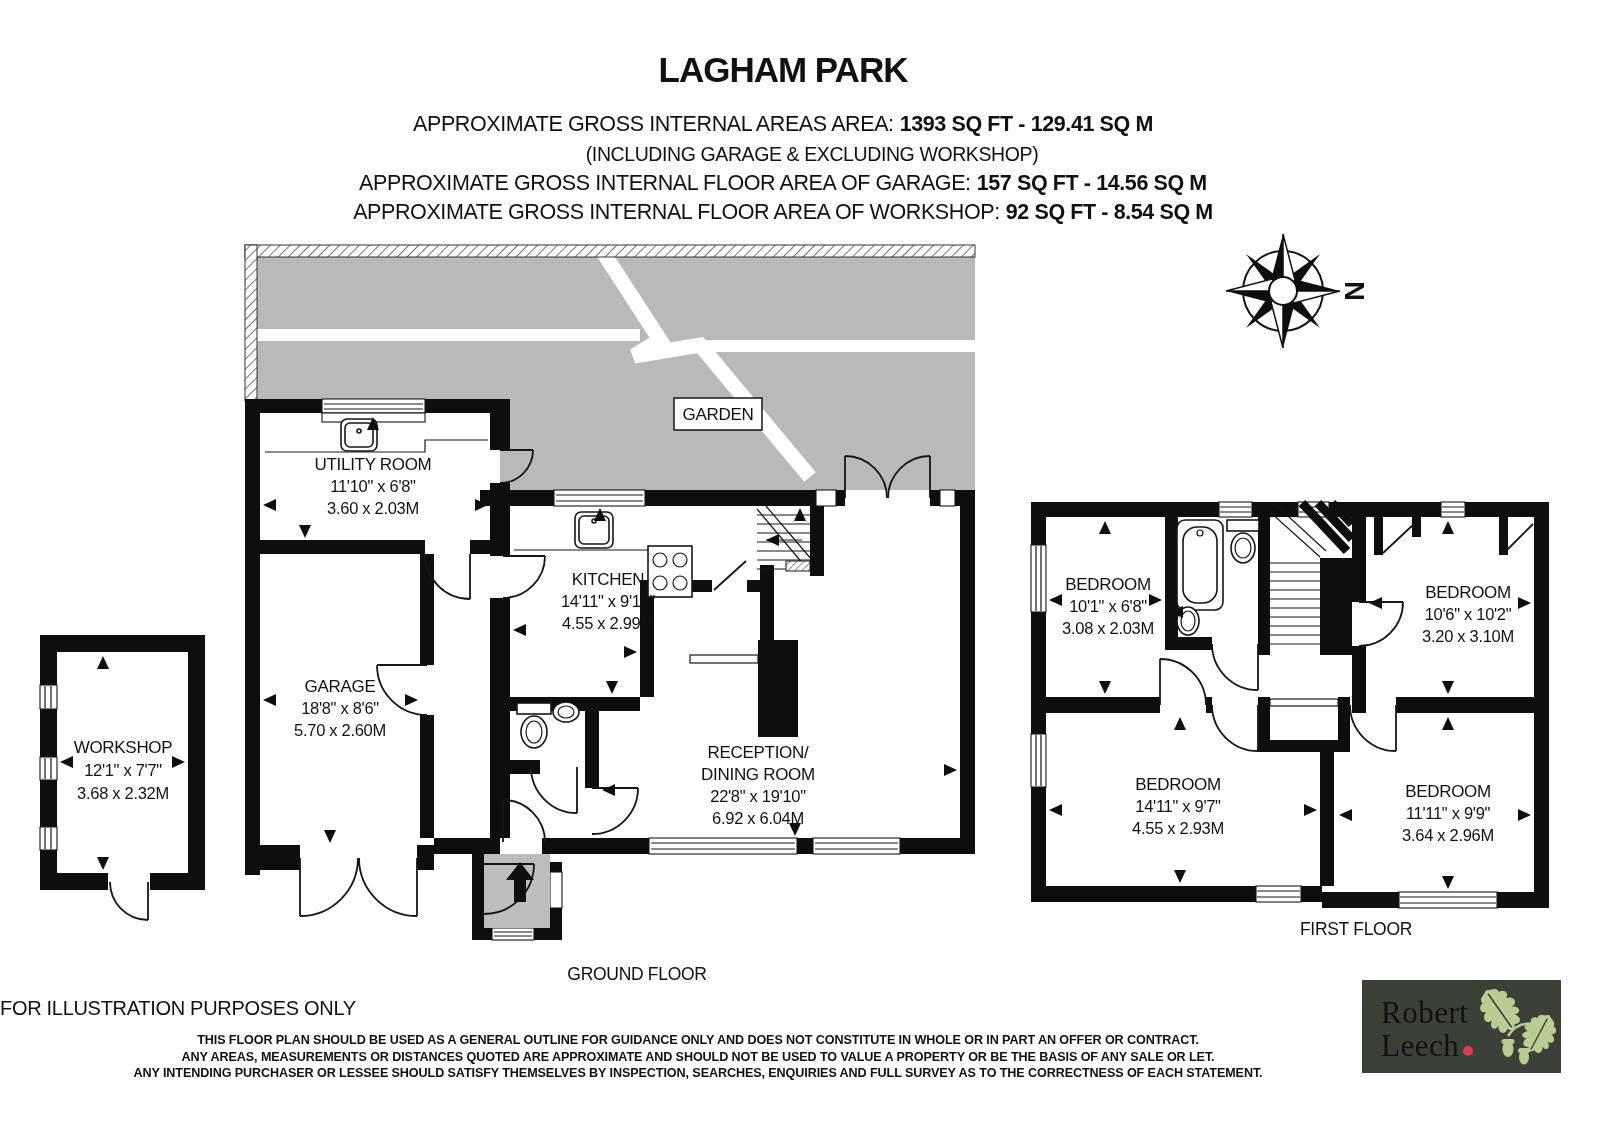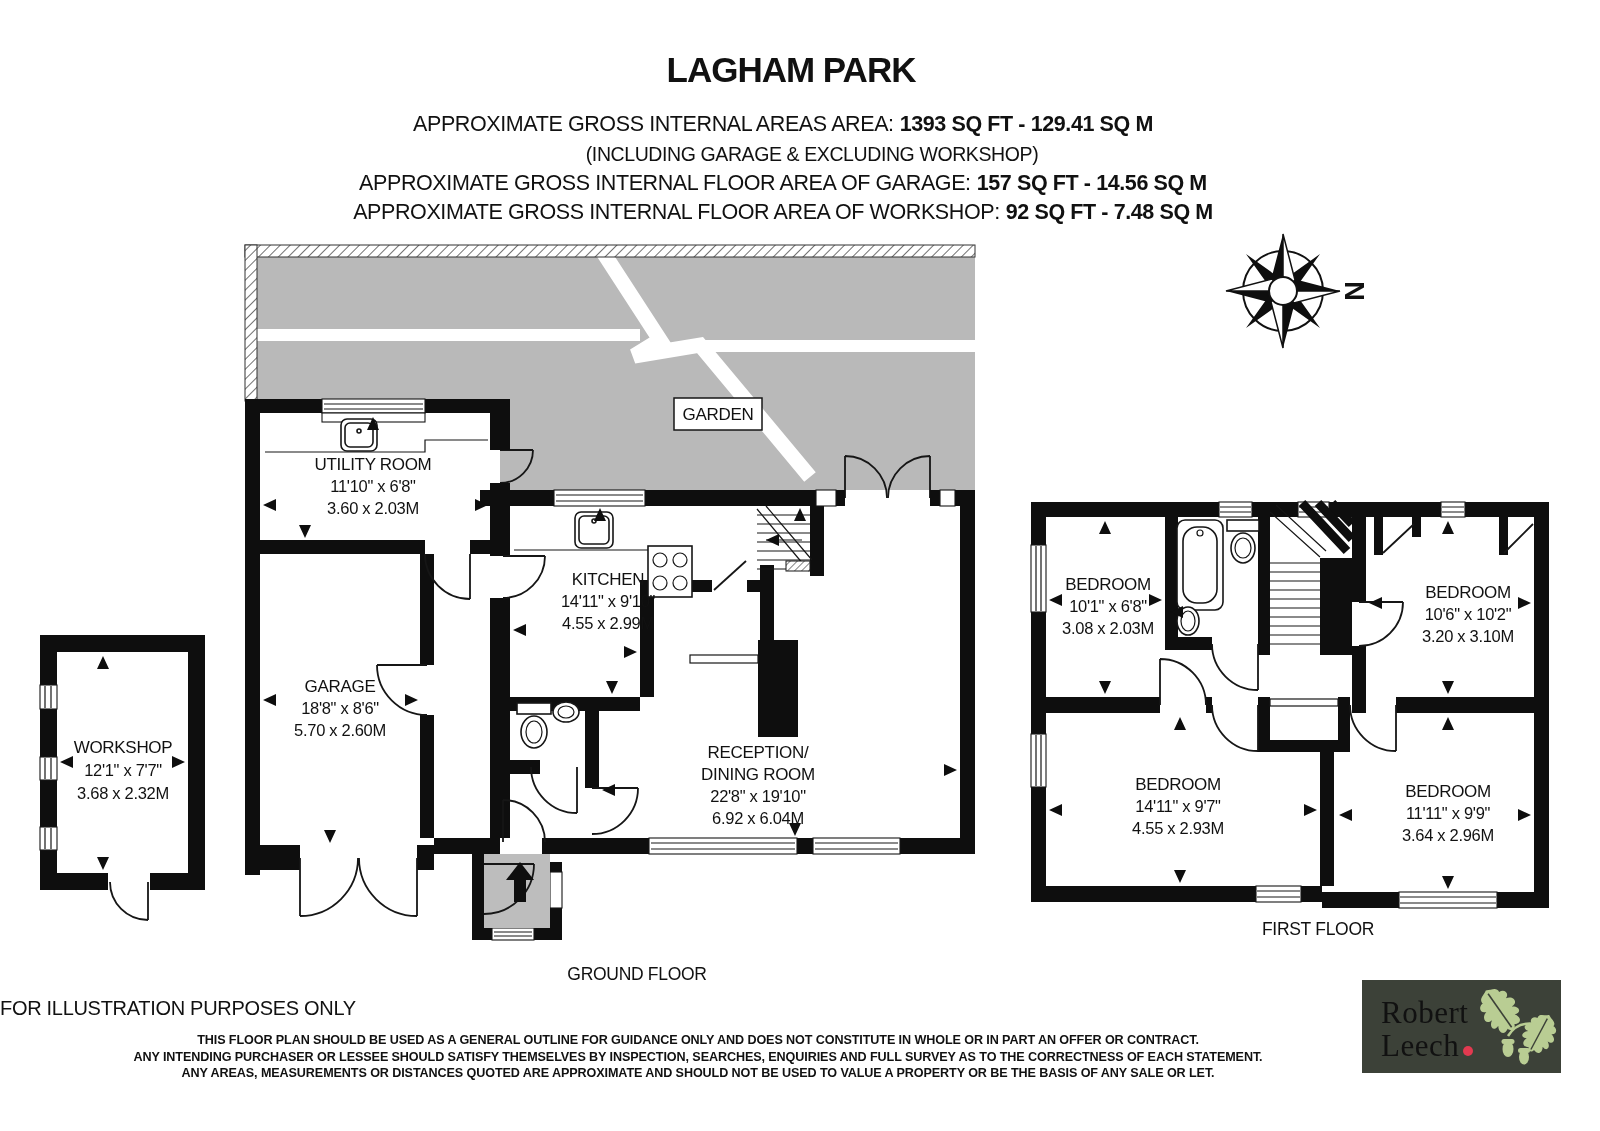--- a/index.html
+++ b/index.html
@@ -1,20 +1,20 @@
 <!DOCTYPE html>
 <html><head>
 <meta charset="utf-8">
 <style>
   html,body{margin:0;padding:0;background:#fff;}
   #page{position:relative;width:1600px;height:1131px;background:#fff;overflow:hidden;
         font-family:"Liberation Sans",sans-serif;color:#111;}
   .abs{position:absolute;}
   .ctr{width:1566px;left:0;text-align:center;}
-  .title{top:50px;font-size:35px;font-weight:700;letter-spacing:-1px;margin-left:8px;}
+  .title{top:50px;font-size:35px;font-weight:700;letter-spacing:-1px;}
   .hline{font-size:21.5px;font-weight:400;letter-spacing:-0.4px;}
   .hline b{font-weight:700;padding-left:6px;text-align:right;}
   .hnote{font-size:19.5px;letter-spacing:-0.4px;padding-left:29px;}
   .floorlab{font-size:17.5px;letter-spacing:-0.3px;}
   .illus{top:997px;width:1600px;left:0;font-size:20px;letter-spacing:-0.3px;}
   .disc{top:1032px;width:1396px;left:0;text-align:center;font-size:12.6px;line-height:16.6px;letter-spacing:-0.1px;font-weight:bold;}
   svg{position:absolute;left:0;top:0;}
   svg text{fill:#111;font-family:"Liberation Sans",sans-serif;}
   .rm{font-size:17px;text-anchor:middle;letter-spacing:-0.3px;}
   .dim{font-size:16.5px;text-anchor:middle;letter-spacing:-0.3px;}
@@ -27,21 +27,21 @@
 </style>
 </head>
 <body>
 
 <div id="page">
 
   <div class="abs ctr title">LAGHAM PARK</div>
   <div class="abs ctr hline" style="top:112px"><span>APPROXIMATE GROSS INTERNAL AREAS AREA:</span><b>1393 SQ FT  -  129.41 SQ M</b></div>
   <div class="abs ctr hnote" style="top:143px">(INCLUDING GARAGE &amp; EXCLUDING WORKSHOP)</div>
   <div class="abs ctr hline" style="top:171px"><span>APPROXIMATE GROSS INTERNAL FLOOR AREA OF GARAGE:</span><b>157 SQ FT  -  14.56 SQ M</b></div>
-  <div class="abs ctr hline" style="top:200px"><span>APPROXIMATE GROSS INTERNAL FLOOR AREA OF WORKSHOP:</span><b>92 SQ FT  -  7.48 SQ M</b></div>
+  <div class="abs ctr hline" style="top:200px"><span>APPROXIMATE GROSS INTERNAL FLOOR AREA OF WORKSHOP:</span><b>92 SQ FT  -  8.54 SQ M</b></div>
 
   <svg width="1600" height="1131" viewBox="0 0 1600 1131">
     <defs>
       <pattern id="hat" width="7" height="7" patternUnits="userSpaceOnUse" patternTransform="rotate(45)">
         <rect width="7" height="7" fill="#fff"></rect>
           <line x1="0" y1="0" x2="0" y2="7" stroke="#333" stroke-width="1.4"></line>
       </pattern>
       <pattern id="hat2" width="5" height="5" patternUnits="userSpaceOnUse" patternTransform="rotate(45)">
         <rect width="5" height="5" fill="#fff"></rect>
           <line x1="0" y1="0" x2="0" y2="5" stroke="#333" stroke-width="1.2"></line>
@@ -313,20 +313,20 @@
           <rect x="1501.5" y="1039" width="13" height="5" rx="2.5"></rect>
           <ellipse cx="1524" cy="1057" rx="5" ry="7.5"></ellipse>
           <rect x="1518" y="1048" width="12" height="5" rx="2.5"></rect>
           <path d="M1508,1036 C1514,1026 1524,1022 1536,1024" stroke="#b9cd93" stroke-width="2.5" fill="none"></path>
         </g>
       </g>
     </g>
   </svg>
 
   <div class="abs floorlab" style="left:537px;top:964px;width:200px;text-align:center">GROUND FLOOR</div>
-  <div class="abs floorlab" style="left:1218px;top:919px;width:200px;text-align:center">FIRST FLOOR</div>
+  <div class="abs floorlab" style="left:1256px;top:919px;width:200px;text-align:center">FIRST FLOOR</div>
   <div class="abs illus">FOR ILLUSTRATION PURPOSES ONLY</div>
   <div class="abs disc">
     <div>THIS FLOOR PLAN SHOULD BE USED AS A GENERAL OUTLINE FOR GUIDANCE ONLY AND DOES NOT CONSTITUTE IN WHOLE OR IN PART AN OFFER OR CONTRACT.</div>
+    <div>ANY AREAS, MEASUREMENTS OR DISTANCES QUOTED ARE APPROXIMATE AND SHOULD NOT BE USED TO VALUE A PROPERTY OR BE THE BASIS OF ANY SALE OR LET.</div>
     <div>ANY INTENDING PURCHASER OR LESSEE SHOULD SATISFY THEMSELVES BY INSPECTION, SEARCHES, ENQUIRIES AND FULL SURVEY AS TO THE CORRECTNESS OF EACH STATEMENT.</div>
-    <div>ANY AREAS, MEASUREMENTS OR DISTANCES QUOTED ARE APPROXIMATE AND SHOULD NOT BE USED TO VALUE A PROPERTY OR BE THE BASIS OF ANY SALE OR LET.</div>
   </div>
 </div>
 
 </body></html>

